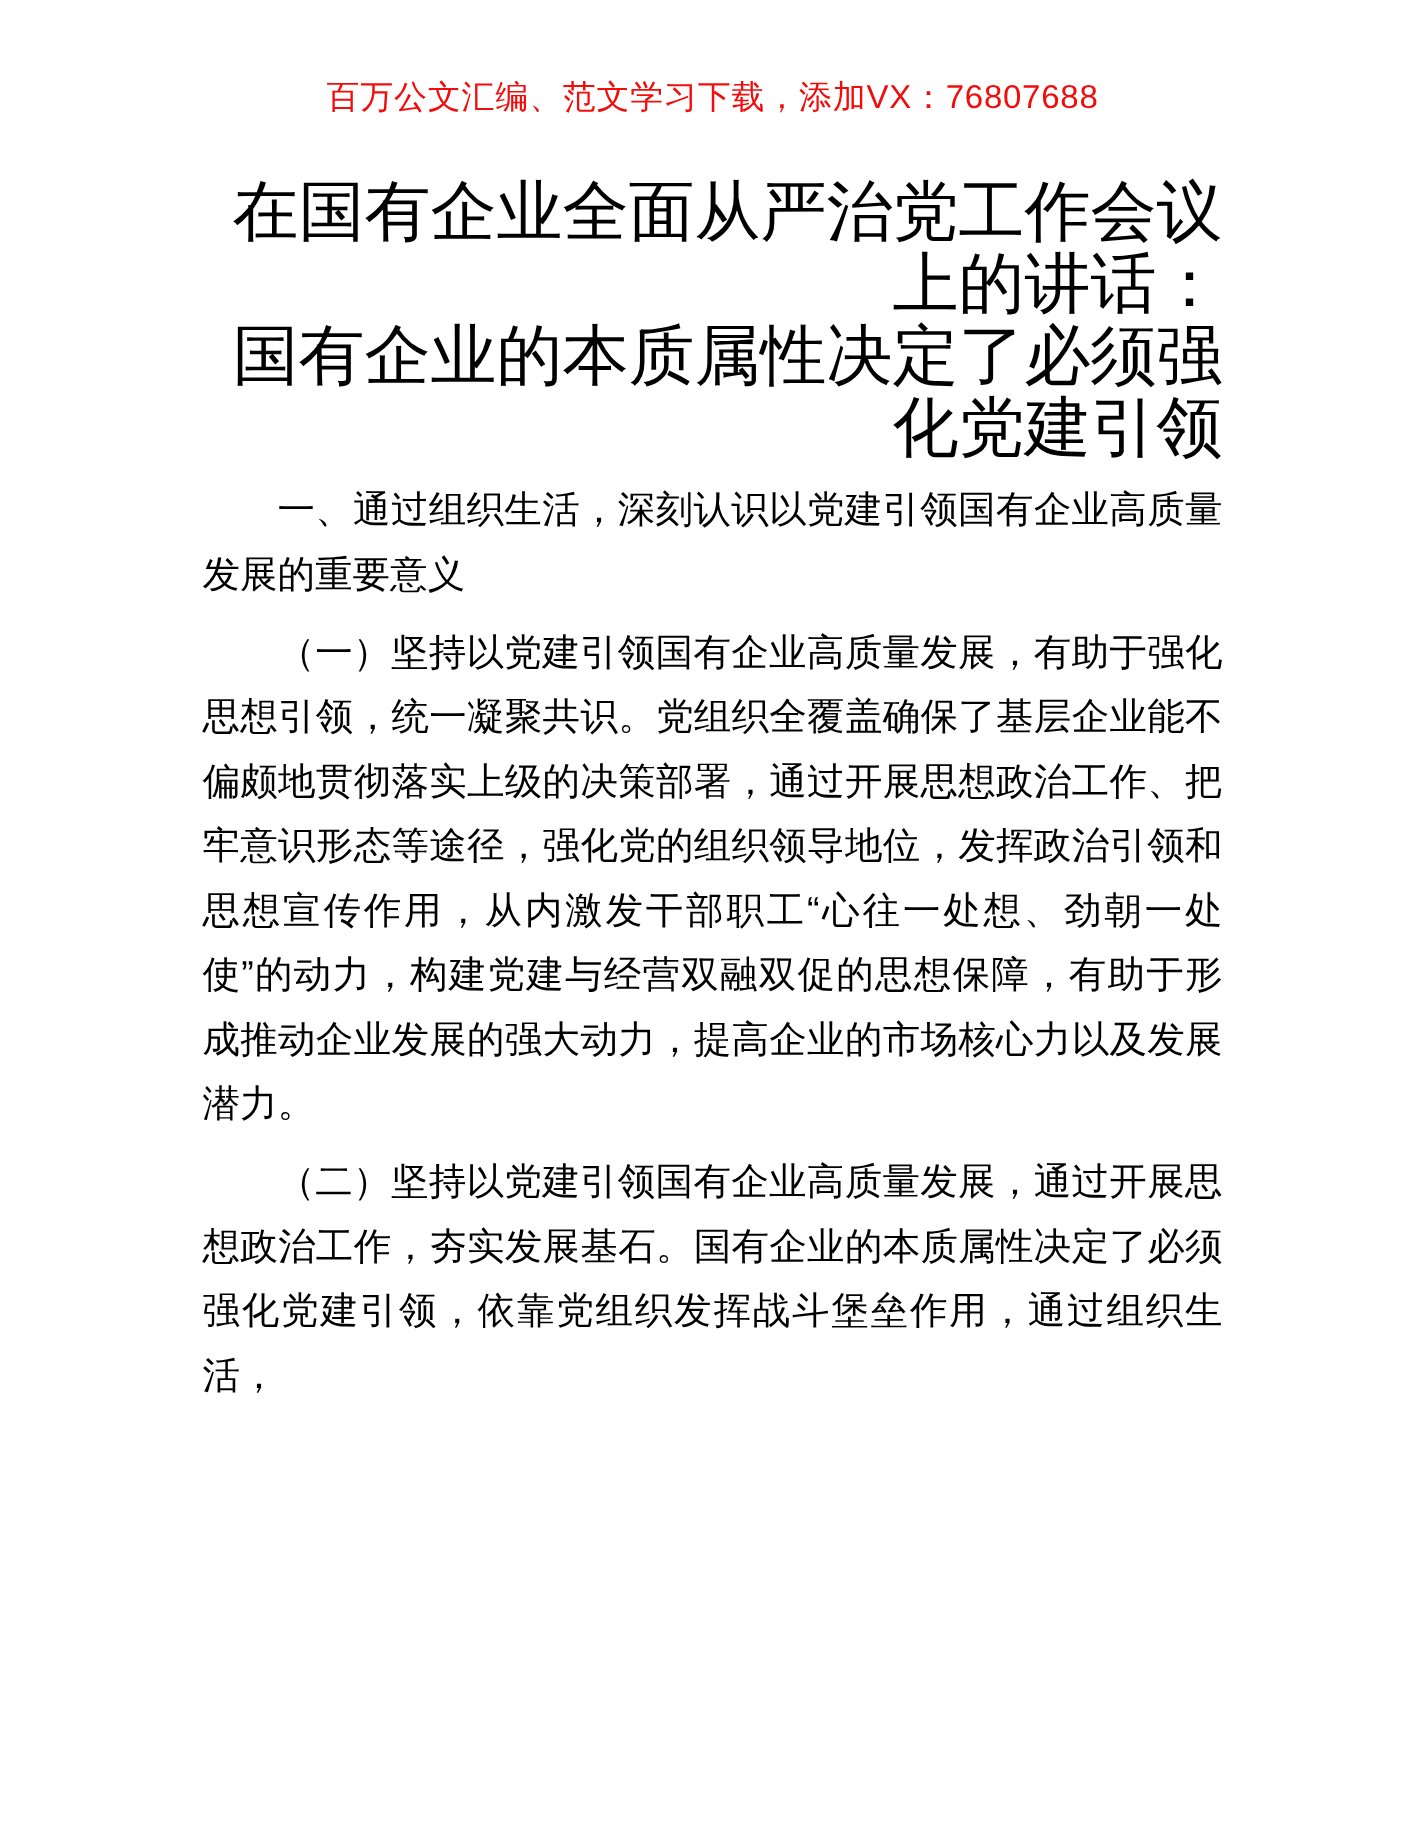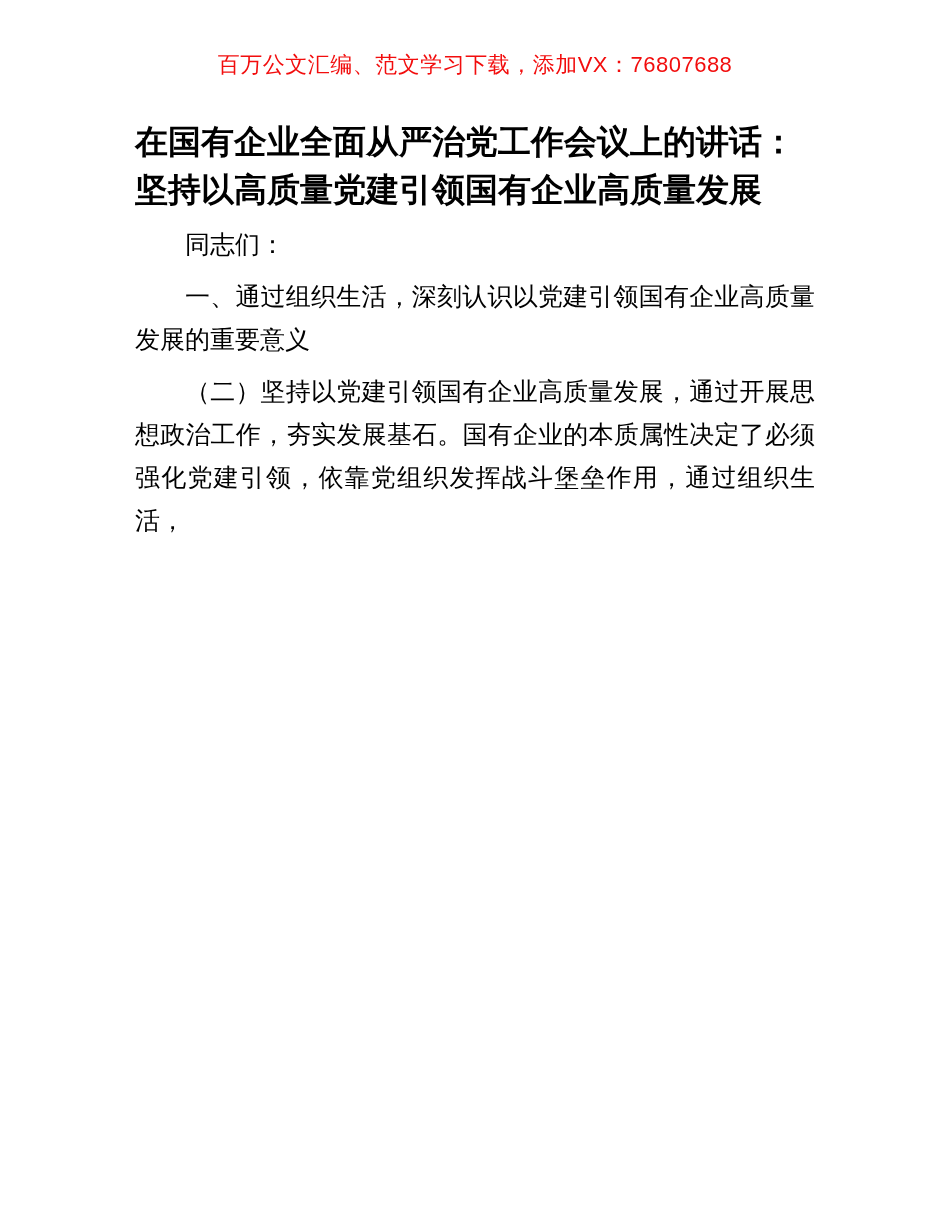--- a/index.html
+++ b/index.html
@@ -25,24 +25,24 @@
     text-align: center;
     font-size: 22px;
     line-height: 30px;
     color: #f20d0d;
     font-weight: 400;
     letter-spacing: 0.5px;
   }
   .doc-title {
     margin-top: 38px;
     margin-bottom: 6px;
-    text-align: left;
-    font-size: 33px;
+    text-align: right;
+    font-size: 44px;
     line-height: 48px;
-    font-weight: 700;
+    font-weight: 400;
     color: #000000;
   }
   .doc-title .title-line {
     display: block;
   }
   .doc-body p {
     margin: 9px 0;
     font-size: 25px;
     line-height: 43px;
     text-align: justify;
@@ -55,22 +55,22 @@
 </style>
 </head>
 <body>
 
 <div class="page">
 
   <div class="promo-header">百万公文汇编、范文学习下载，添加VX：76807688</div>
 
   <h1 class="doc-title">
     <span class="title-line">在国有企业全面从严治党工作会议上的讲话：</span>
-    <span class="title-line">坚持以高质量党建引领国有企业高质量发展</span>
+    <span class="title-line">国有企业的本质属性决定了必须强化党建引领</span>
   </h1>
 
   <div class="doc-body">
-    <p>同志们：</p>
     <p>一、通过组织生活，深刻认识以党建引领国有企业高质量发展的重要意义</p>
+    <p>（一）坚持以党建引领国有企业高质量发展，有助于强化思想引领，统一凝聚共识。党组织全覆盖确保了基层企业能不偏颇地贯彻落实上级的决策部署，通过开展思想政治工作、把牢意识形态等途径，强化党的组织领导地位，发挥政治引领和思想宣传作用，从内激发干部职工“心往一处想、劲朝一处使”的动力，构建党建与经营双融双促的思想保障，有助于形成推动企业发展的强大动力，提高企业的市场核心力以及发展潜力。</p>
     <p>（二）坚持以党建引领国有企业高质量发展，通过开展思想政治工作，夯实发展基石。国有企业的本质属性决定了必须强化党建引领，依靠党组织发挥战斗堡垒作用，通过组织生活，</p>
   </div>
 
 </div>
 
 </body></html>

